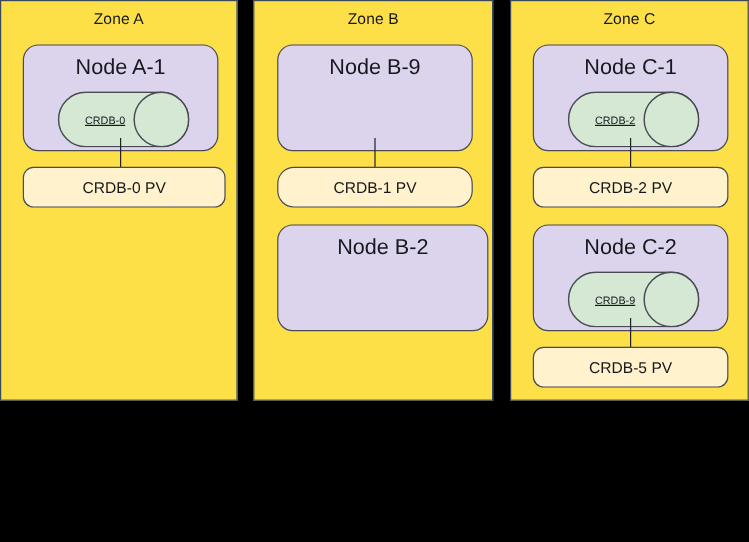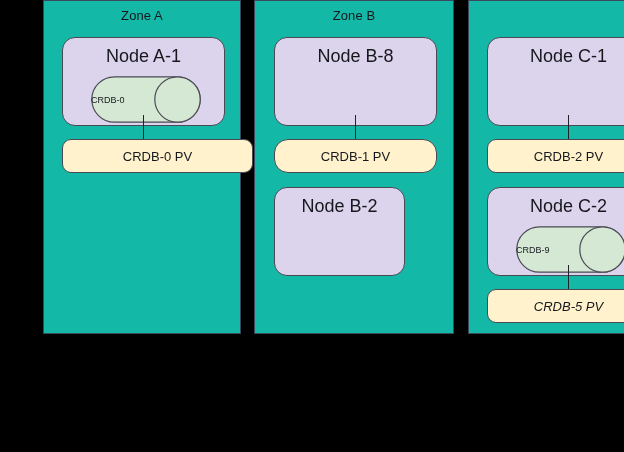--- a/index.html
+++ b/index.html
@@ -19,24 +19,23 @@
     position: absolute;
     left: 0; top: 0;
     width: 624px;
     height: 452px;
     background: #000000;
   }
 
   
   .zone {
     position: absolute;
-    background: #14b8a6;
+    background: #fde047;
     border: 1px solid #3a4a5c;
     box-sizing: border-box;
-    margin-left: 43px;
   }
   .zone-title {
     position: absolute;
     left: 0;
     top: 7px;
     width: 100%;
     text-align: center;
     font-size: 13px;
     color: #16181d;
     letter-spacing: 0.1px;
@@ -84,23 +83,25 @@
     display: block;
     position: absolute;
     left: 0; top: 0;
   }
   .cyl-label {
     position: absolute;
     left: 0;
     top: 50%;
     width: 72%;
     transform: translateY(-50%);
+    text-align: center;
     font-size: 9px;
     color: #16181d;
     pointer-events: none;
+    text-decoration: underline;
   }
 
   
   .connector {
     position: absolute;
     width: 0;
     border-left: 1.6px solid #1f2328;
   }
 </style>
 </head>
@@ -118,49 +119,57 @@
         <svg width="110" height="47" viewBox="0 0 110 47">
           <path d="M 23.5 0.8 L 86.5 0.8 A 22.7 22.7 0 0 1 86.5 46.2 L 23.5 46.2 A 22.7 22.7 0 0 1 23.5 0.8 Z" fill="#d5e8d4" stroke="#4a4a55" stroke-width="1.2"></path>
           <ellipse cx="86.5" cy="23.5" rx="22.7" ry="22.7" fill="#d5e8d4" stroke="#4a4a55" stroke-width="1.2"></ellipse>
         </svg>
         <div class="cyl-label">CRDB-0</div>
       </div>
     </div>
 
     <div class="connector" style="left:99px; top:114px; height:25px;"></div>
 
-    <div class="pv" style="left:18px; top:138px; width:191px; height:34px;">
+    <div class="pv" style="left:18px; top:138px; width:169px; height:34px;">
       <span class="pv-label">CRDB-0 PV</span>
     </div>
   </div>
 
   <div class="zone" style="left:211px; top:0px; width:200px; height:334px;">
     <div class="zone-title">Zone B</div>
 
     <div class="node" style="left:19px; top:36px; width:163px; height:89px;">
-      <div class="node-title">Node B-8</div>
+      <div class="node-title">Node B-9</div>
 
     </div>
 
     <div class="connector" style="left:100px; top:114px; height:25px;"></div>
 
     <div class="pv" style="left:19px; top:138px; width:163px; height:34px;border-radius:14px;">
       <span class="pv-label">CRDB-1 PV</span>
     </div>
 
-    <div class="node" style="left:19px; top:186px; width:131px; height:89px;">
+    <div class="node" style="left:19px; top:186px; width:176px; height:89px;">
       <div class="node-title">Node B-2</div>
     </div>
   </div>
 
   <div class="zone" style="left:425px; top:0px; width:199px; height:334px;">
+    <div class="zone-title">Zone C</div>
 
     <div class="node" style="left:18px; top:36px; width:163px; height:89px;">
       <div class="node-title">Node C-1</div>
 
+      <div class="cyl" style="left:28px; top:38px; width:110px; height:47px;">
+        <svg width="110" height="47" viewBox="0 0 110 47">
+          <path d="M 23.5 0.8 L 86.5 0.8 A 22.7 22.7 0 0 1 86.5 46.2 L 23.5 46.2 A 22.7 22.7 0 0 1 23.5 0.8 Z" fill="#d5e8d4" stroke="#4a4a55" stroke-width="1.2"></path>
+          <ellipse cx="86.5" cy="23.5" rx="22.7" ry="22.7" fill="#d5e8d4" stroke="#4a4a55" stroke-width="1.2"></ellipse>
+        </svg>
+        <div class="cyl-label">CRDB-2</div>
+      </div>
     </div>
 
     <div class="connector" style="left:99px; top:114px; height:25px;"></div>
 
     <div class="pv" style="left:18px; top:138px; width:163px; height:34px;">
       <span class="pv-label">CRDB-2 PV</span>
     </div>
 
     <div class="node" style="left:18px; top:186px; width:163px; height:89px;">
       <div class="node-title">Node C-2</div>
@@ -169,18 +178,18 @@
         <svg width="110" height="47" viewBox="0 0 110 47">
           <path d="M 23.5 0.8 L 86.5 0.8 A 22.7 22.7 0 0 1 86.5 46.2 L 23.5 46.2 A 22.7 22.7 0 0 1 23.5 0.8 Z" fill="#d5e8d4" stroke="#4a4a55" stroke-width="1.2"></path>
           <ellipse cx="86.5" cy="23.5" rx="22.7" ry="22.7" fill="#d5e8d4" stroke="#4a4a55" stroke-width="1.2"></ellipse>
         </svg>
         <div class="cyl-label">CRDB-9</div>
       </div>
     </div>
 
     <div class="connector" style="left:99px; top:264px; height:25px;"></div>
 
-    <div class="pv" style="left:18px; top:288px; width:163px; height:34px;font-style:italic;">
+    <div class="pv" style="left:18px; top:288px; width:163px; height:34px;">
       <span class="pv-label">CRDB-5 PV</span>
     </div>
   </div>
 
 </div>
 
 </body></html>

